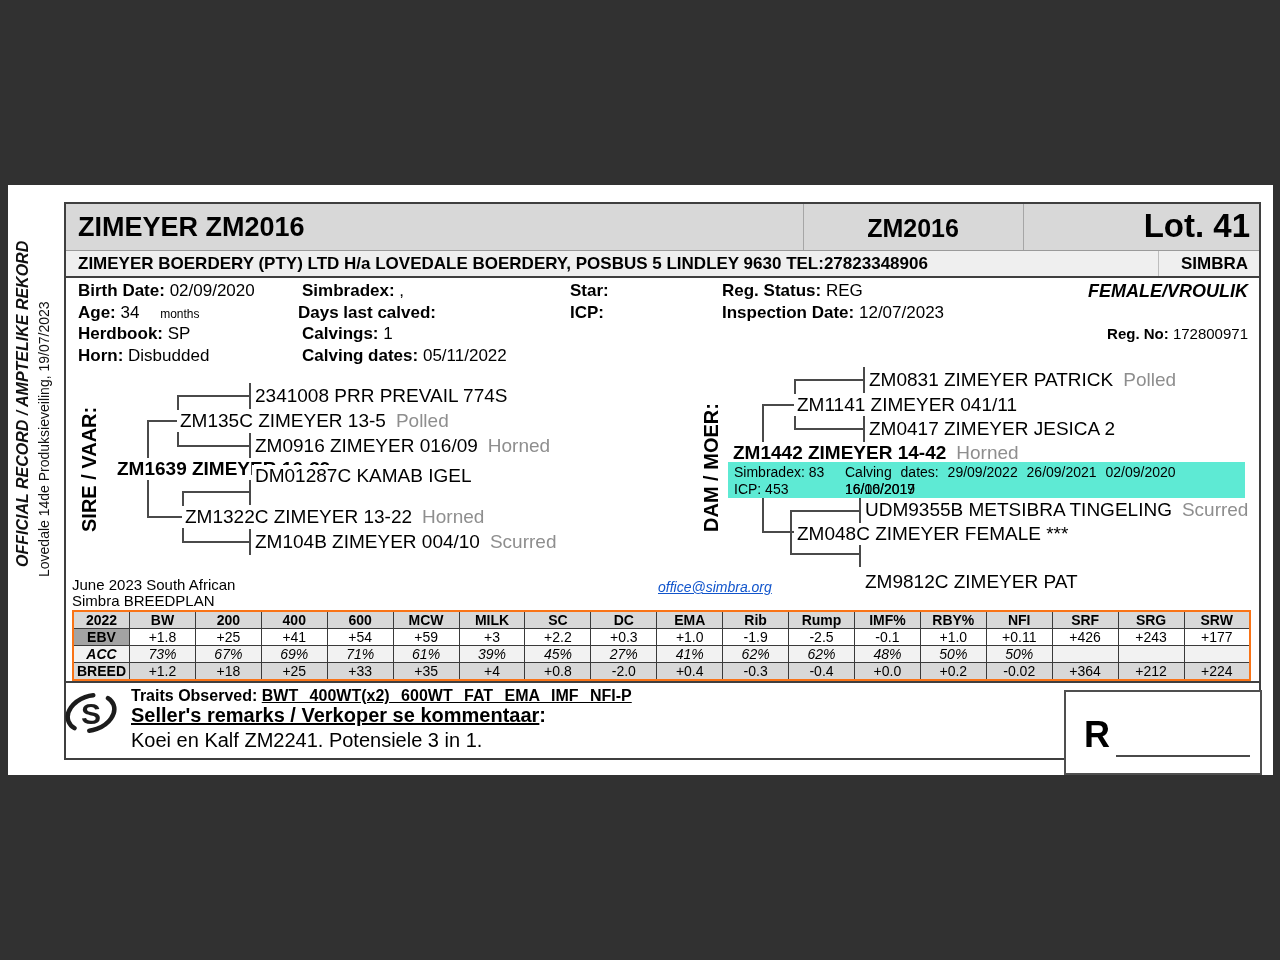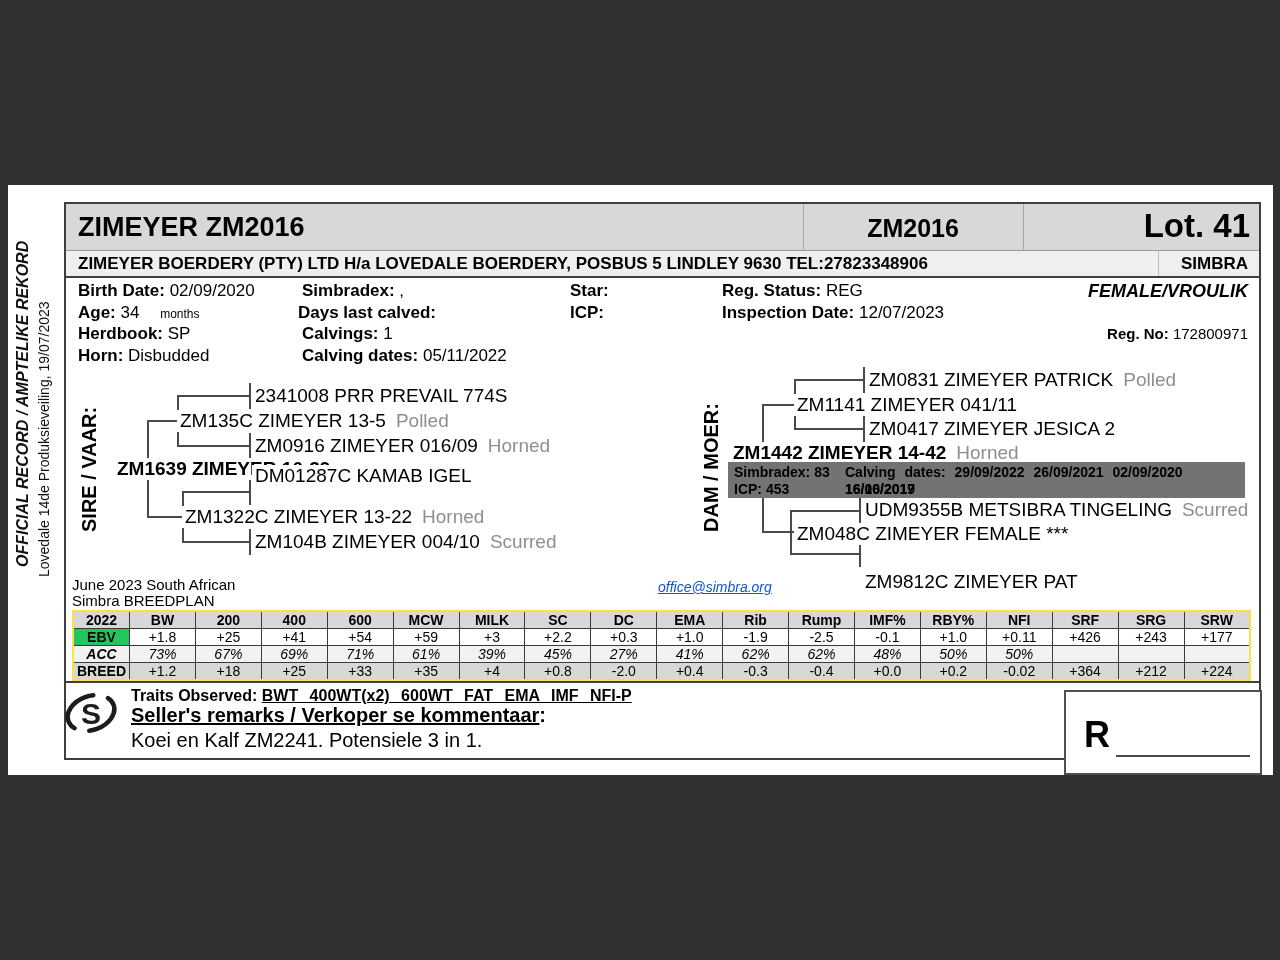--- a/index.html
+++ b/index.html
@@ -12,33 +12,33 @@
   .tdiv{position:absolute;top:204px;width:1px;height:46px;background:#a6a6a6;}
   .addrbar{position:absolute;left:66px;top:251px;width:1193px;height:25px;background:#efefef;border-bottom:2px solid #3f3f3f;}
   .adiv{position:absolute;top:251px;width:1px;height:25px;background:#bdbdbd;}
   .lbl{font-weight:bold;}
   .dline{font-size:17px;white-space:nowrap;}
   .small{font-size:12px;margin-left:16px;}
   .tl{position:absolute;background:#4a4a4a;}
   .pnode{position:absolute;font-size:19px;white-space:nowrap;background:#fff;padding:0 3px;line-height:22px;}
   .pmain{font-weight:bold;}
   .status{color:#8e8e8e;margin-left:10px;}
-  .daminfo{position:absolute;left:728px;top:462px;width:517px;height:36px;background:#737373;font-size:14px;line-height:17px;font-weight:bold;}
+  .daminfo{position:absolute;left:728px;top:462px;width:517px;height:36px;background:#5eead4;font-size:14px;line-height:17px;}
   .daminfo .c1{position:absolute;left:6px;top:2px;}
   .daminfo .c2{position:absolute;left:117px;top:2px;word-spacing:5px;}
   .daminfo .c3{position:absolute;left:6px;top:19px;}
   .daminfo .c4{position:absolute;left:117px;top:19px;}
   .caption{position:absolute;left:72px;top:577px;font-size:15px;line-height:16px;}
   .email{position:absolute;left:658px;top:579px;font-size:14px;font-style:italic;color:#1155cc;text-decoration:underline;}
   table.bp{position:absolute;left:72px;top:610px;width:1179px;border-collapse:collapse;table-layout:fixed;font-size:14px;}
   table.bp th,table.bp td{border:1px solid #3a3a3a;height:15px;text-align:center;padding:0;overflow:hidden;white-space:nowrap;}
-  table.bp{border:2px solid #fde047;}
+  table.bp{border:2px solid #f97316;}
   table.bp th:first-child,table.bp td:first-child{width:55px;}
   table.bp tr.hrow th{background:#d8d8d8;}
-  table.bp tr.rebv th{background:#22c55e;}
+  table.bp tr.rebv th{background:#a3a3a3;}
   table.bp tr.racc{font-style:italic;background:#f2f2f2;}
   table.bp tr.racc th{font-weight:bold;}
   table.bp tr.rbreed{background:#d8d8d8;}
   .sectline{position:absolute;left:66px;top:681px;width:1193px;height:2px;background:#3f3f3f;}
   .traits{position:absolute;left:131px;top:687px;font-size:16px;font-weight:bold;white-space:nowrap;}
   .traits .list{text-decoration:underline;word-spacing:7px;}
   .sellerhead{position:absolute;left:131px;top:704px;font-size:20px;font-weight:bold;white-space:nowrap;}
   .sellerhead .u{text-decoration:underline;}
   .remark{position:absolute;left:131px;top:729px;font-size:20px;white-space:nowrap;}
   .rbox{position:absolute;left:1064px;top:690px;width:194px;height:81px;background:#fff;border:2px solid #4f4f4f;z-index:5;}

